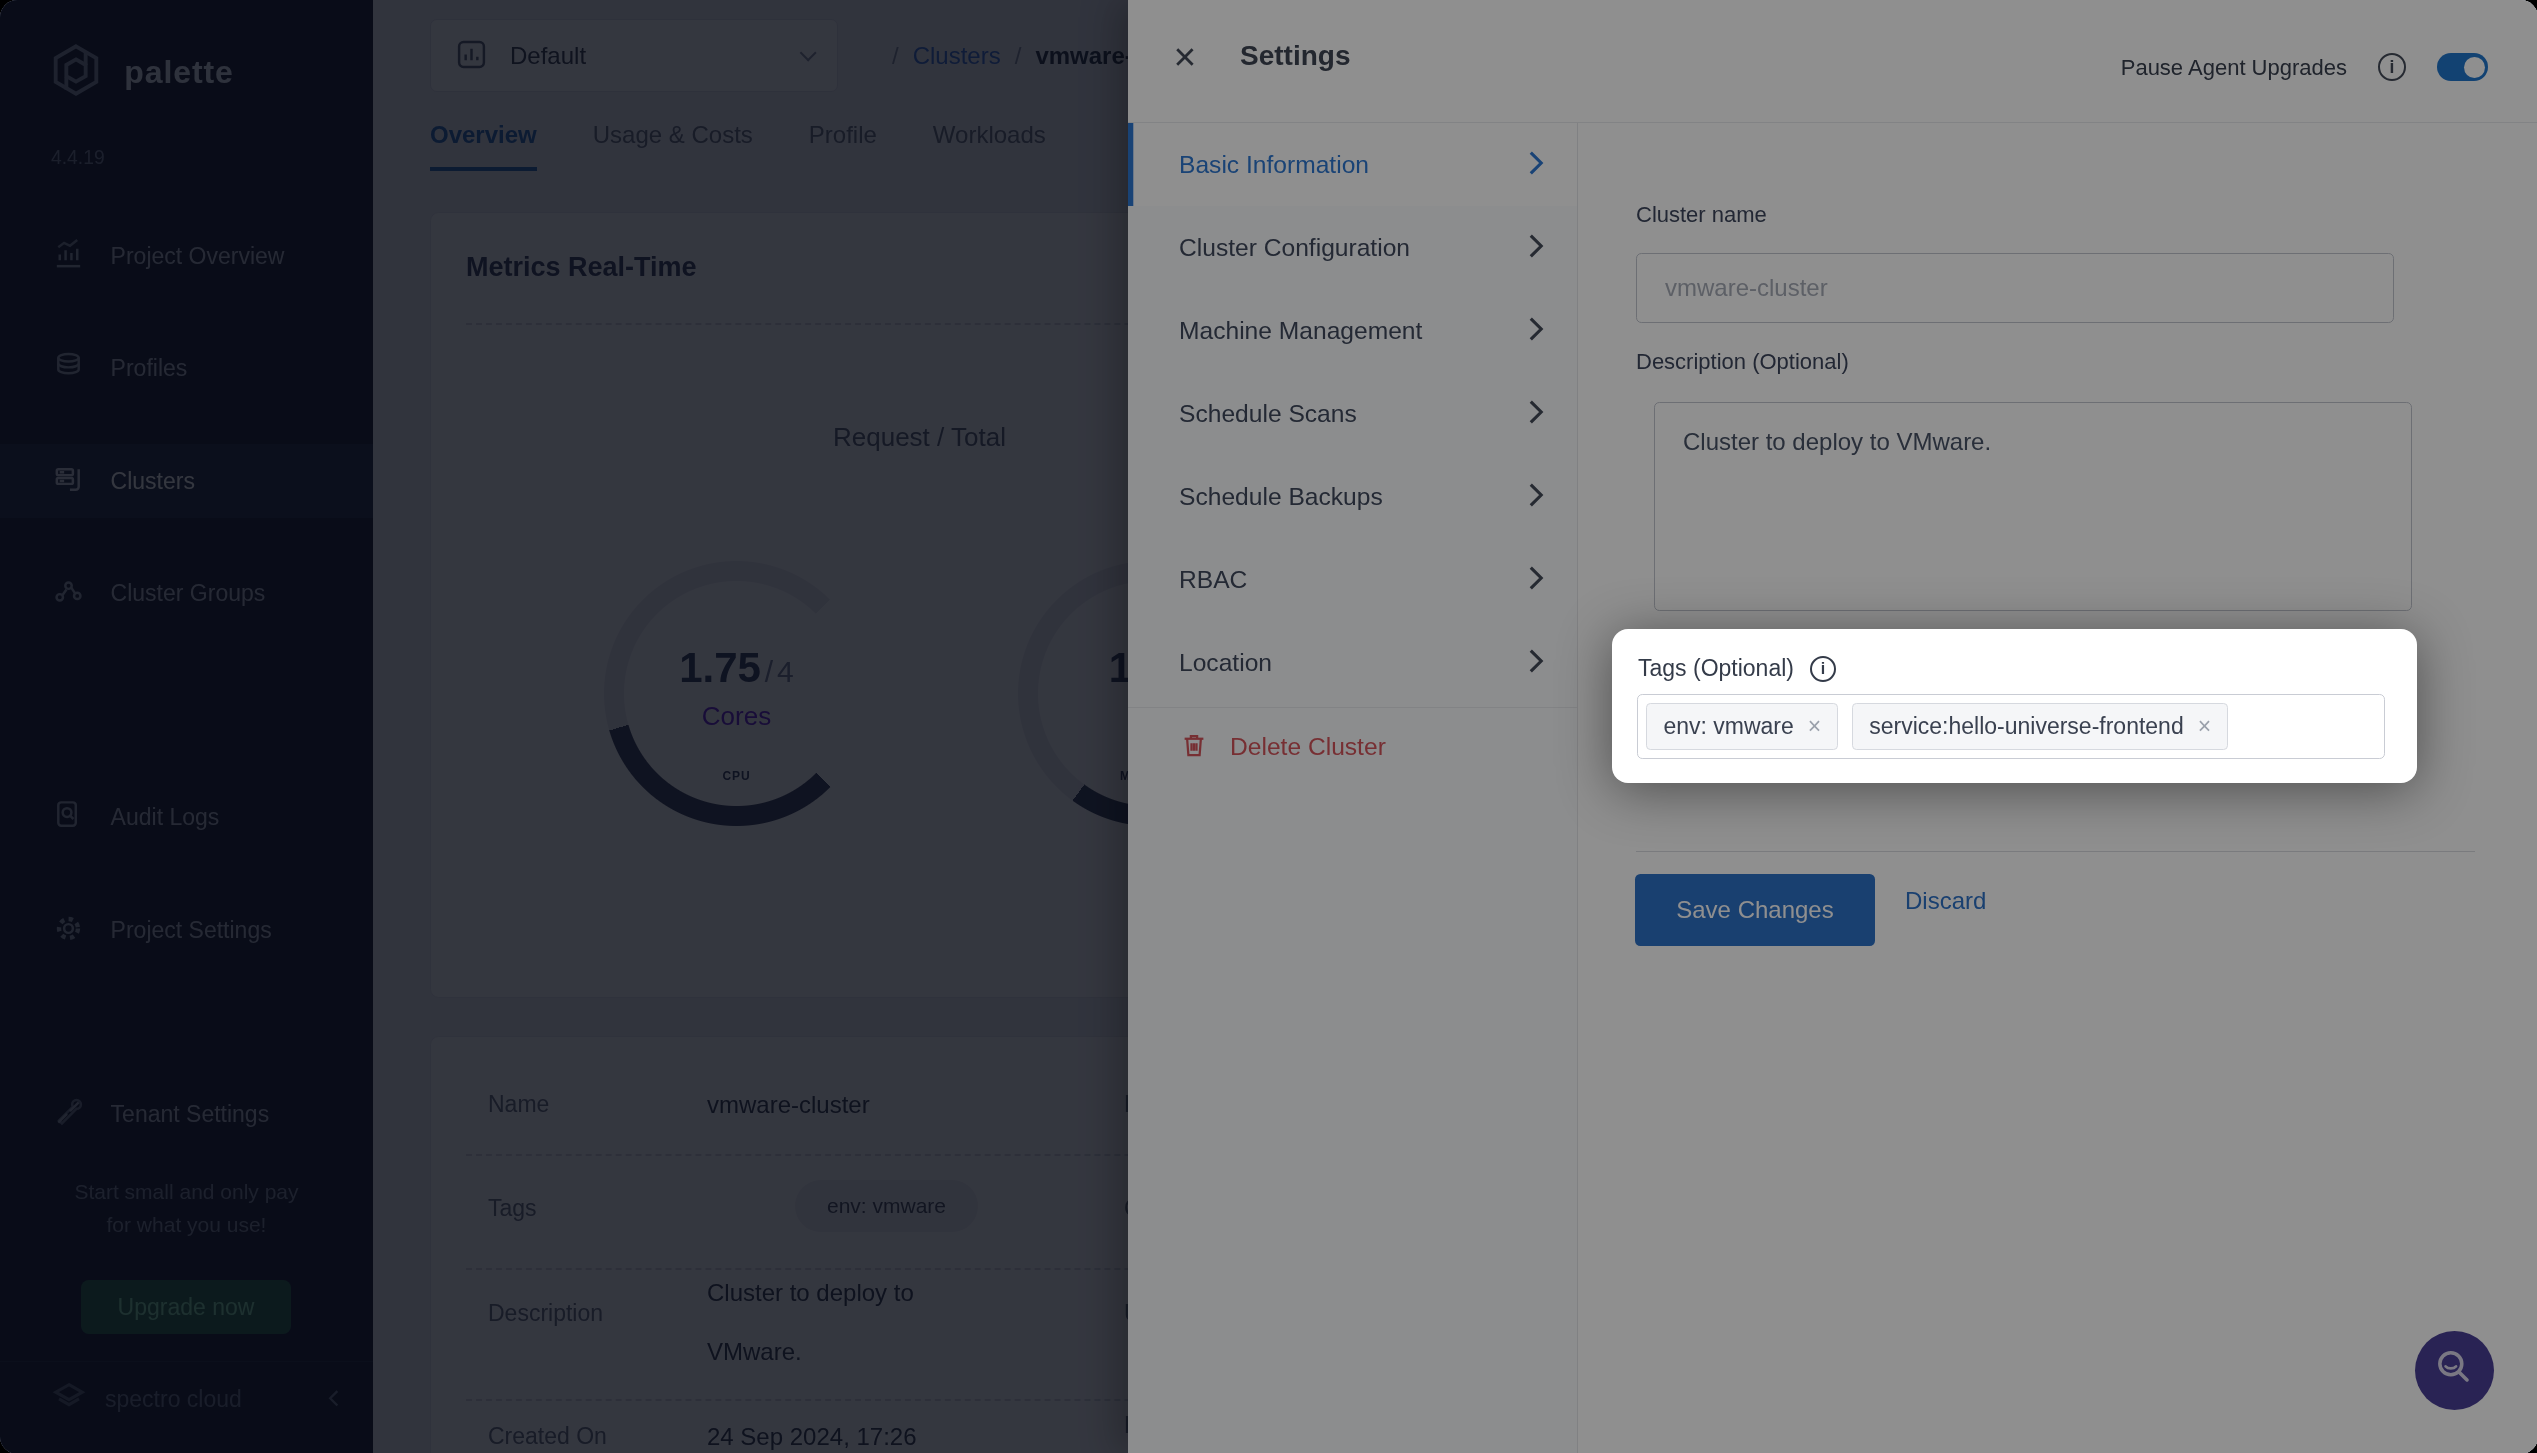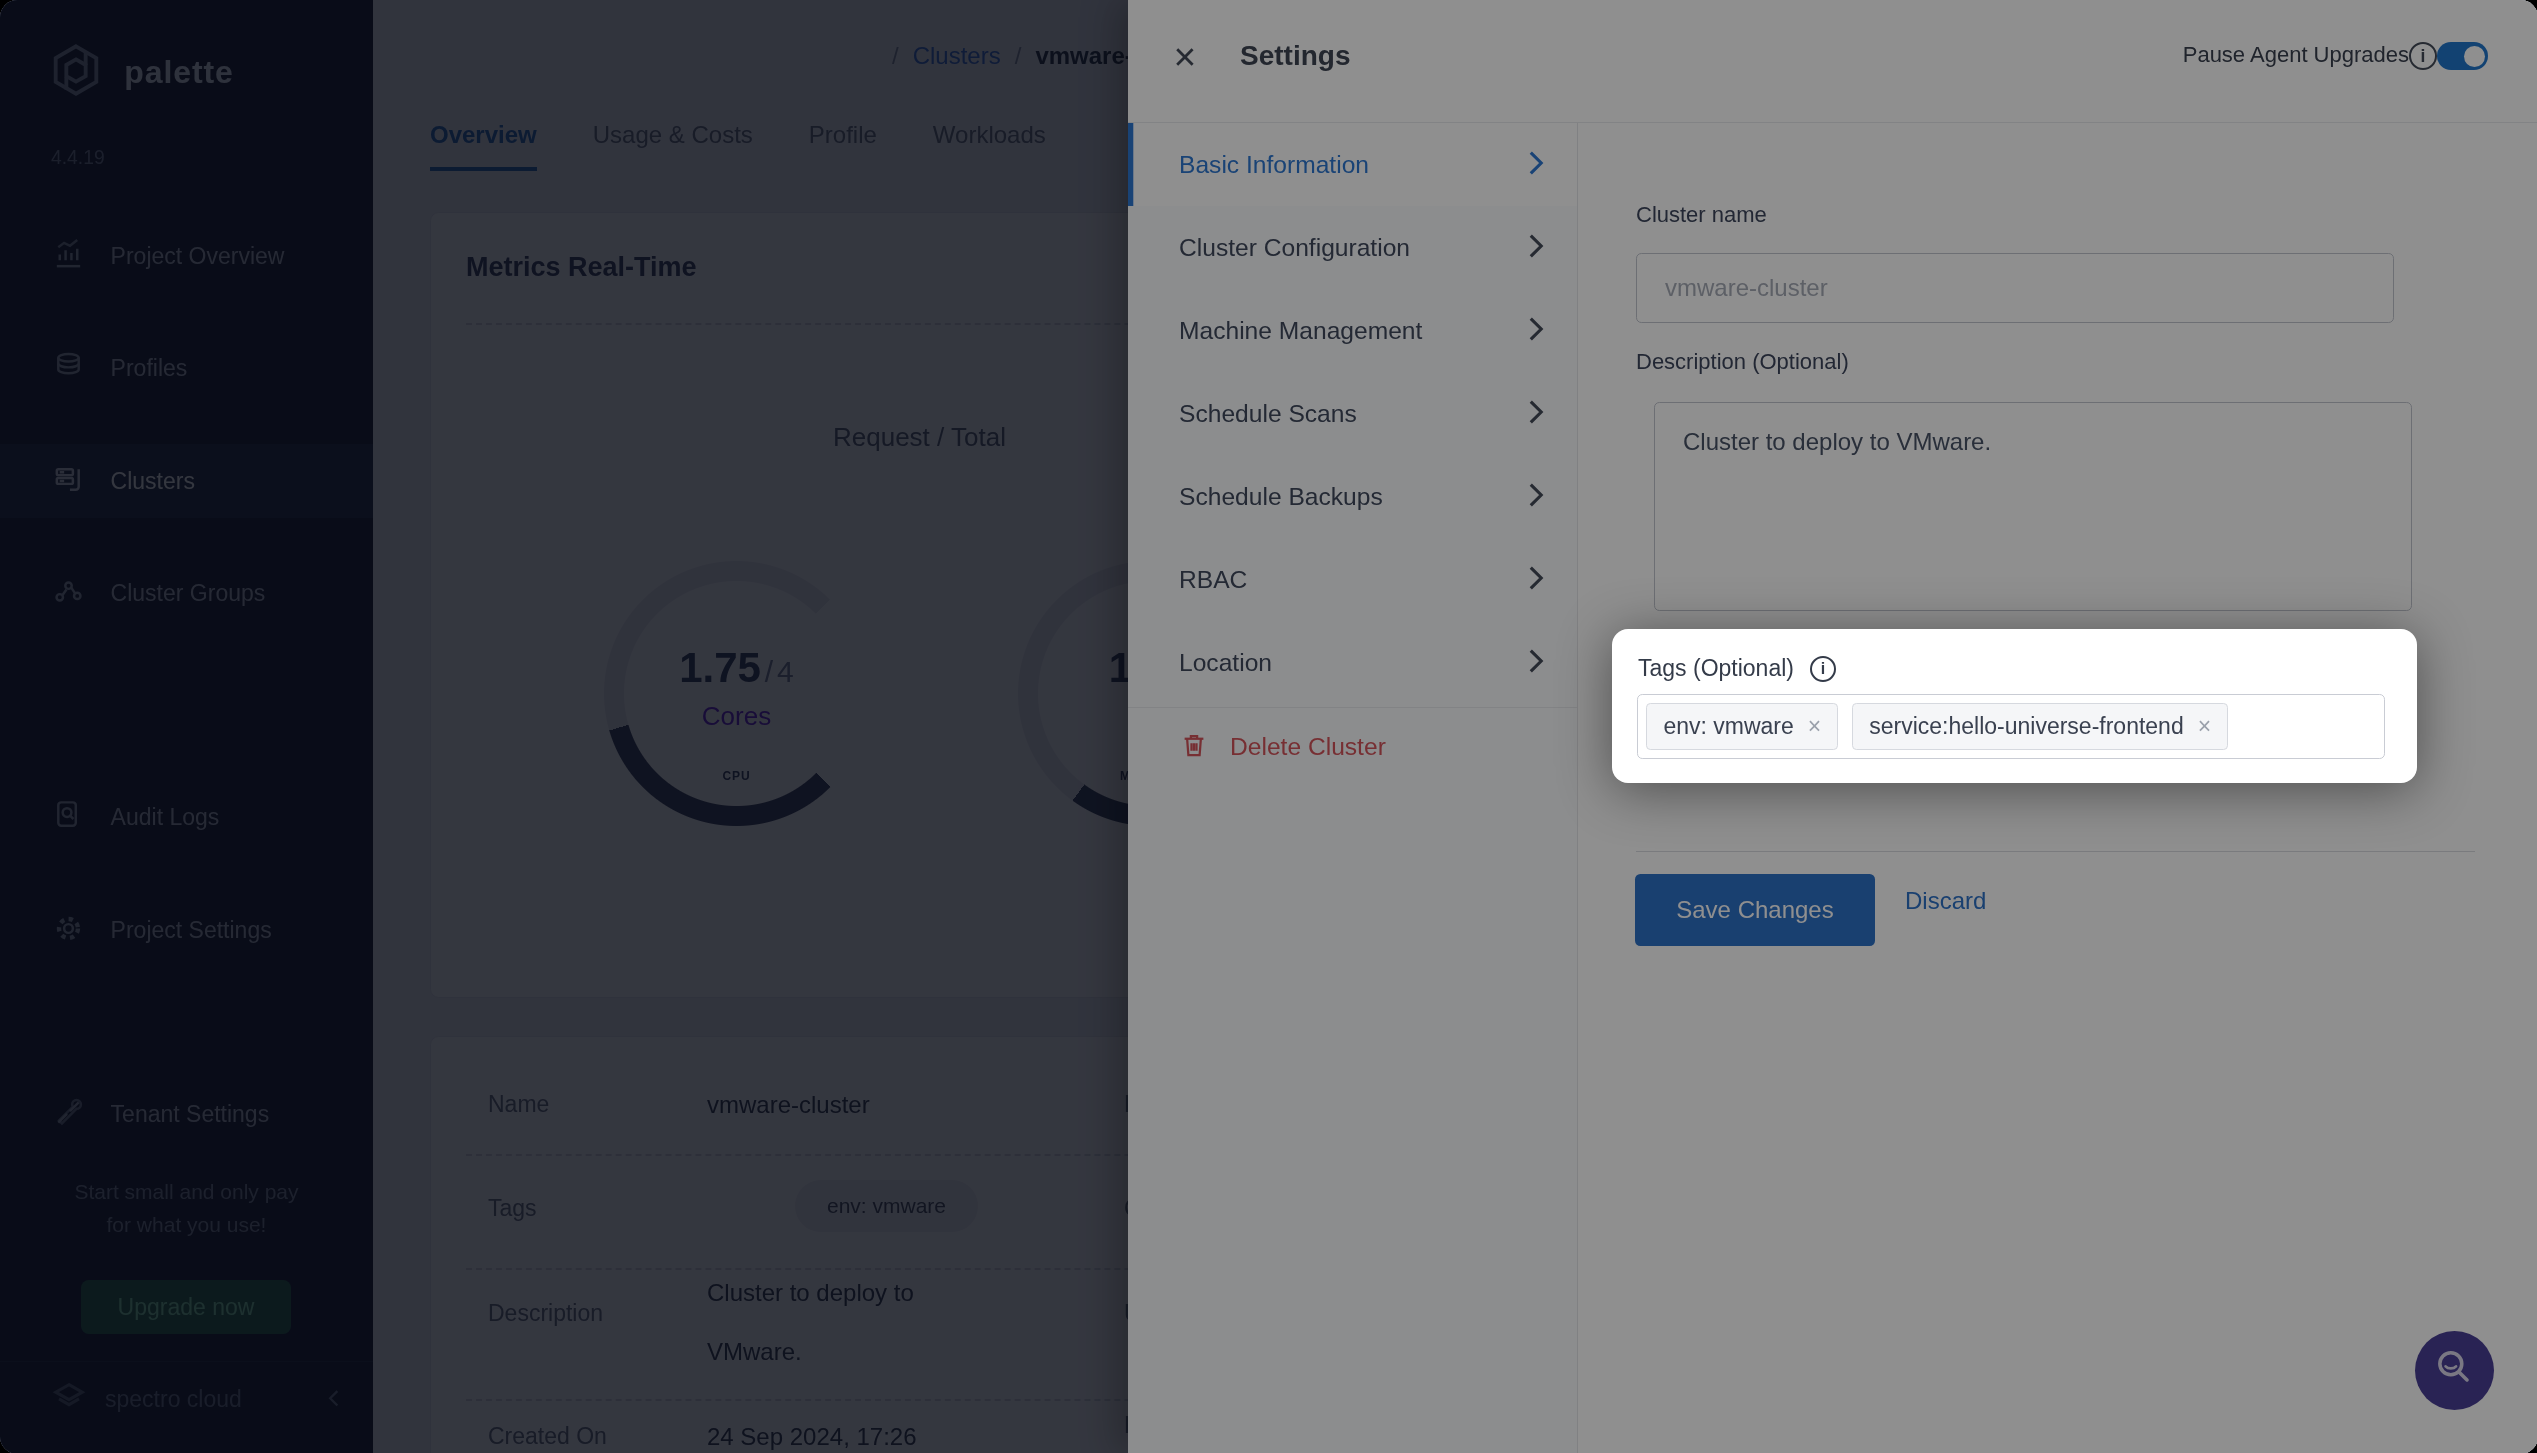--- a/index.html
+++ b/index.html
@@ -53,21 +53,21 @@
   .detail-chip{position:absolute;left:364px;background:#eef0f4;border-radius:28px;padding:14px 32px;font-size:21px;color:#4a5263;}
   .clipped-letter{position:absolute;left:693px;font-size:23px;color:#6a7284;}
 
   
   .drawer-dim{position:absolute;inset:0;background:rgba(10,16,40,0.66);z-index:5;}
 
   
   .panel{position:absolute;left:1128px;top:0;width:1409px;height:1454px;background:#fff;z-index:10;box-shadow:-12.3px 0 35px rgba(0,0,0,0.25);}
   .close-btn{position:absolute;left:35px;top:35px;width:44px;height:44px;border:none;background:none;font-size:39px;font-weight:300;color:#454c59;cursor:pointer;line-height:44px;padding:0;}
   .panel-title{position:absolute;left:112px;top:40px;font-size:28px;font-weight:700;color:#3f4654;}
-  .pause-group{position:absolute;right:49px;top:42px;display:flex;align-items:flex-start;gap:0;height:39px;}
+  .pause-group{position:absolute;right:49px;top:42px;display:flex;align-items:flex-end;gap:31px;height:39px;}
   .pause-label{font-size:22px;color:#39404f;}
   .info-icon{width:28px;height:28px;border:2.2px solid #454c59;border-radius:50%;color:#454c59;font-size:17.5px;display:flex;align-items:center;justify-content:center;font-weight:700;font-style:normal;}
   .toggle{position:relative;width:51px;height:28px;border-radius:14px;background:var(--toggle-on,#2176cc);cursor:pointer;}
   .toggle .knob{position:absolute;right:3.5px;top:3.5px;width:21px;height:21px;border-radius:50%;background:#fff;}
   .panel-hline{position:absolute;left:0;top:122px;width:100%;height:0.9px;background:#e8eaee;}
   .nav-col{position:absolute;left:0;top:123px;width:450px;bottom:0;background:#fafbfd;border-right:0.9px solid #e5e7ea;}
   .nav-item{position:relative;height:83px;display:flex;align-items:center;padding:0 33px 0 51px;cursor:pointer;}
   .nav-item .lbl{flex:1;font-size:24.6px;color:#404a5e;font-weight:500;}
   .nav-item.active{background:#fff;box-shadow:inset 5.3px 0 0 var(--accent,#2e78d2);}
   .nav-item.active .lbl{color:var(--accent,#2e78d2);}
@@ -184,20 +184,28 @@
       <span class="lbl">spectro cloud</span>
       <span>
         <svg width="24.6" height="24.6" viewBox="0 0 24 24" fill="none" stroke="#747d90" stroke-width="2.2">
             <path d="M15 5l-7 7 7 7"></path>
           </svg>
       </span>
     </div>
   </aside>
 
   <div class="main">
+    <div class="proj-selector">
+      <span><svg width="35" height="35" viewBox="0 0 24 24" fill="none" stroke="#5c6578" stroke-width="1.7">
+            <rect x="3.5" y="3.5" width="17" height="17" rx="3"></rect>
+            <path d="M8 16v-4M12 16V8M16 16v-2.5"></path>
+          </svg></span>
+      <span class="lbl">Default</span>
+      <span class="caret"></span>
+    </div>
     <div class="breadcrumb">
       <span>/</span>
       <span class="parent">Clusters</span>
       <span>/</span>
       <span class="current">vmware-cluster</span>
     </div>
 
     <div class="tabs">
       <div class="tab active">Overview</div>
       <div class="tab">Usage &amp; Costs</div>

